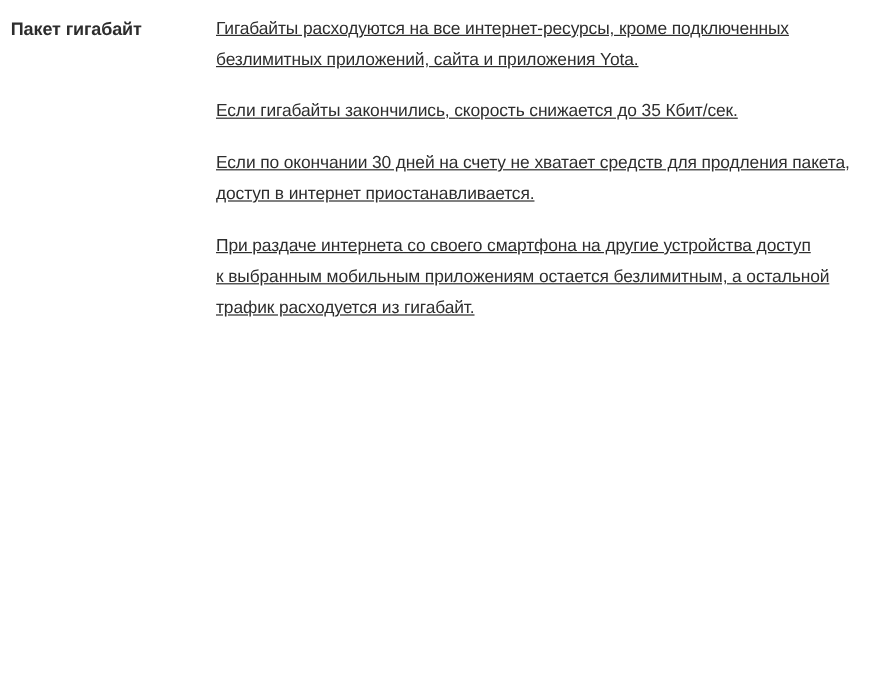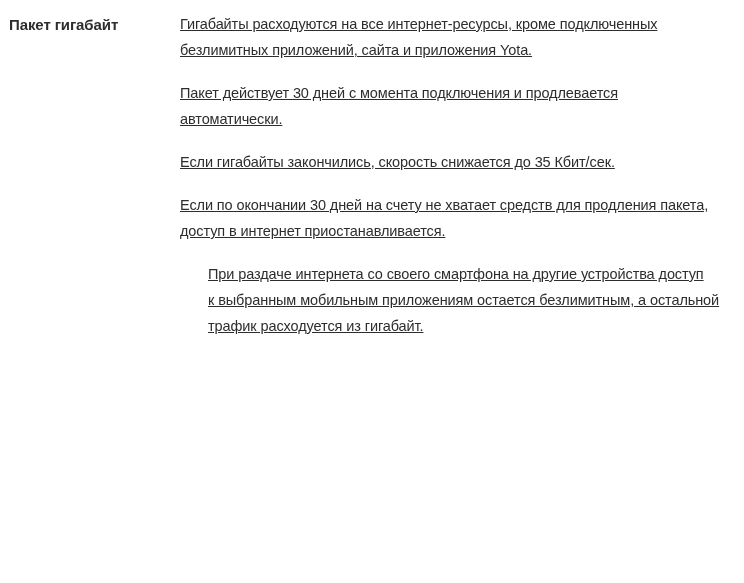--- a/index.html
+++ b/index.html
@@ -48,41 +48,38 @@
     letter-spacing: -0.1px;
     color: #2d2d2d;
     white-space: pre-line;
     text-decoration: underline;
   }
   .content-col p.muted {
     color: #a8a8a8;
   }
   .content-col p:last-child {
     margin-bottom: 0;
-    margin-left: 28px;
   }
 </style>
 </head>
 <body>
 
 <div class="page">
   <div class="faq-row">
 
     <div class="term-col">
       <div class="term-title">Пакет гигабайт</div>
     </div>
 
     <div class="content-col">
       <p>Гигабайты расходуются на все интернет-ресурсы, кроме подключенных
 безлимитных приложений, сайта и приложения Yota.</p>
 
 
 
-      <p>Пакет действует 30 дней с момента подключения и продлевается
-автоматически.</p>
 
       <p>Если гигабайты закончились, скорость снижается до 35 Кбит/сек.</p>
 
       <p>Если по окончании 30 дней на счету не хватает средств для продления пакета,
 доступ в интернет приостанавливается.</p>
 
 
       <p>При раздаче интернета со своего смартфона на другие устройства доступ
 к выбранным мобильным приложениям остается безлимитным, а остальной
 трафик расходуется из гигабайт.</p>

